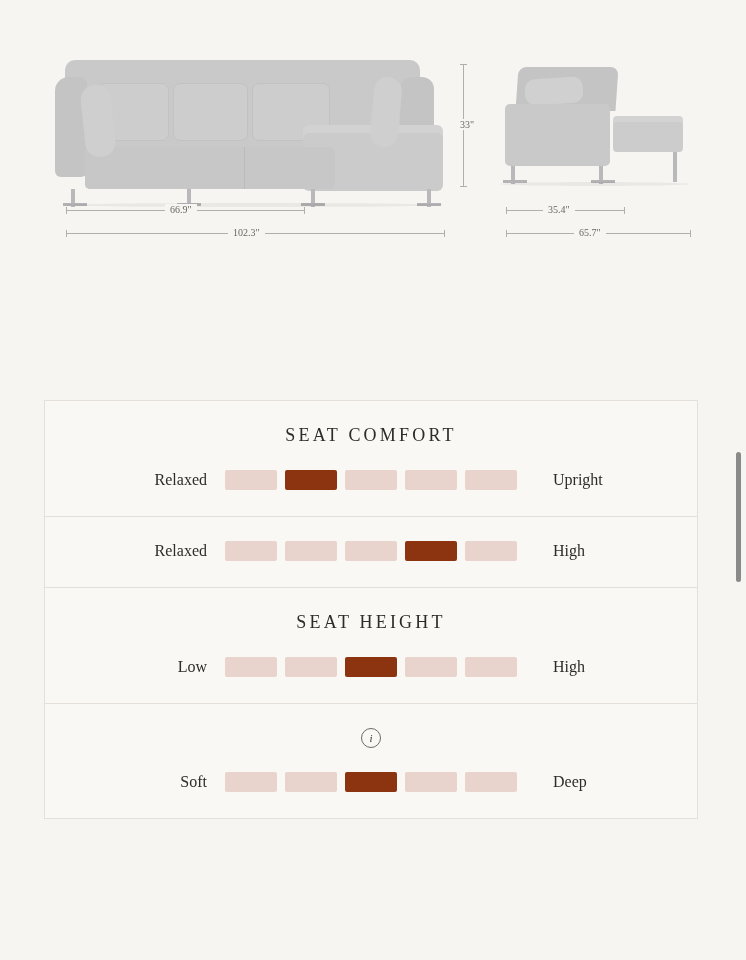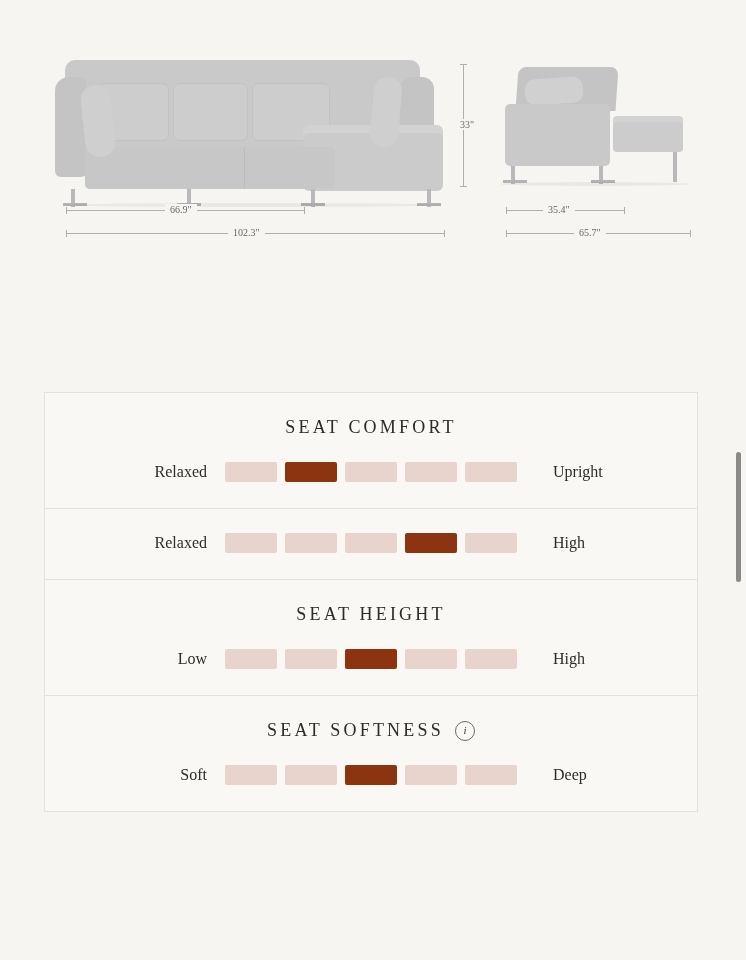--- a/index.html
+++ b/index.html
@@ -204,21 +204,21 @@
     font-size: 10px;
     color: #6b6761;
     background: #f7f5f1;
     padding: 0 5px;
     white-space: nowrap;
   }
 
   
   .panel {
     position: absolute;
-    left: 44px; top: 392px;
+    left: 44px; top: 400px;
     width: 654px;
     background: #faf8f5;
     border: 1px solid #e5e1da;
   }
   .spec-row {
     border-bottom: 1px solid #e5e1da;
     padding: 24px 0 26px 0;
   }
   .spec-row:last-child { border-bottom: none; }
   .spec-title {
@@ -399,21 +399,20 @@
           <div class="pip active"></div>
           <div class="pip"></div>
           <div class="pip"></div>
         </div>
         <div class="scale-label right">High</div>
       </div>
     </div>
 
     <div class="spec-row">
       <div class="spec-title">
-        <span>SEAT SOFTNESS</span>
         <span class="info-icon">i</span>
       </div>
       <div class="scale">
         <div class="scale-label left">Soft</div>
         <div class="pips">
           <div class="pip"></div>
           <div class="pip"></div>
           <div class="pip active"></div>
           <div class="pip"></div>
           <div class="pip"></div>

